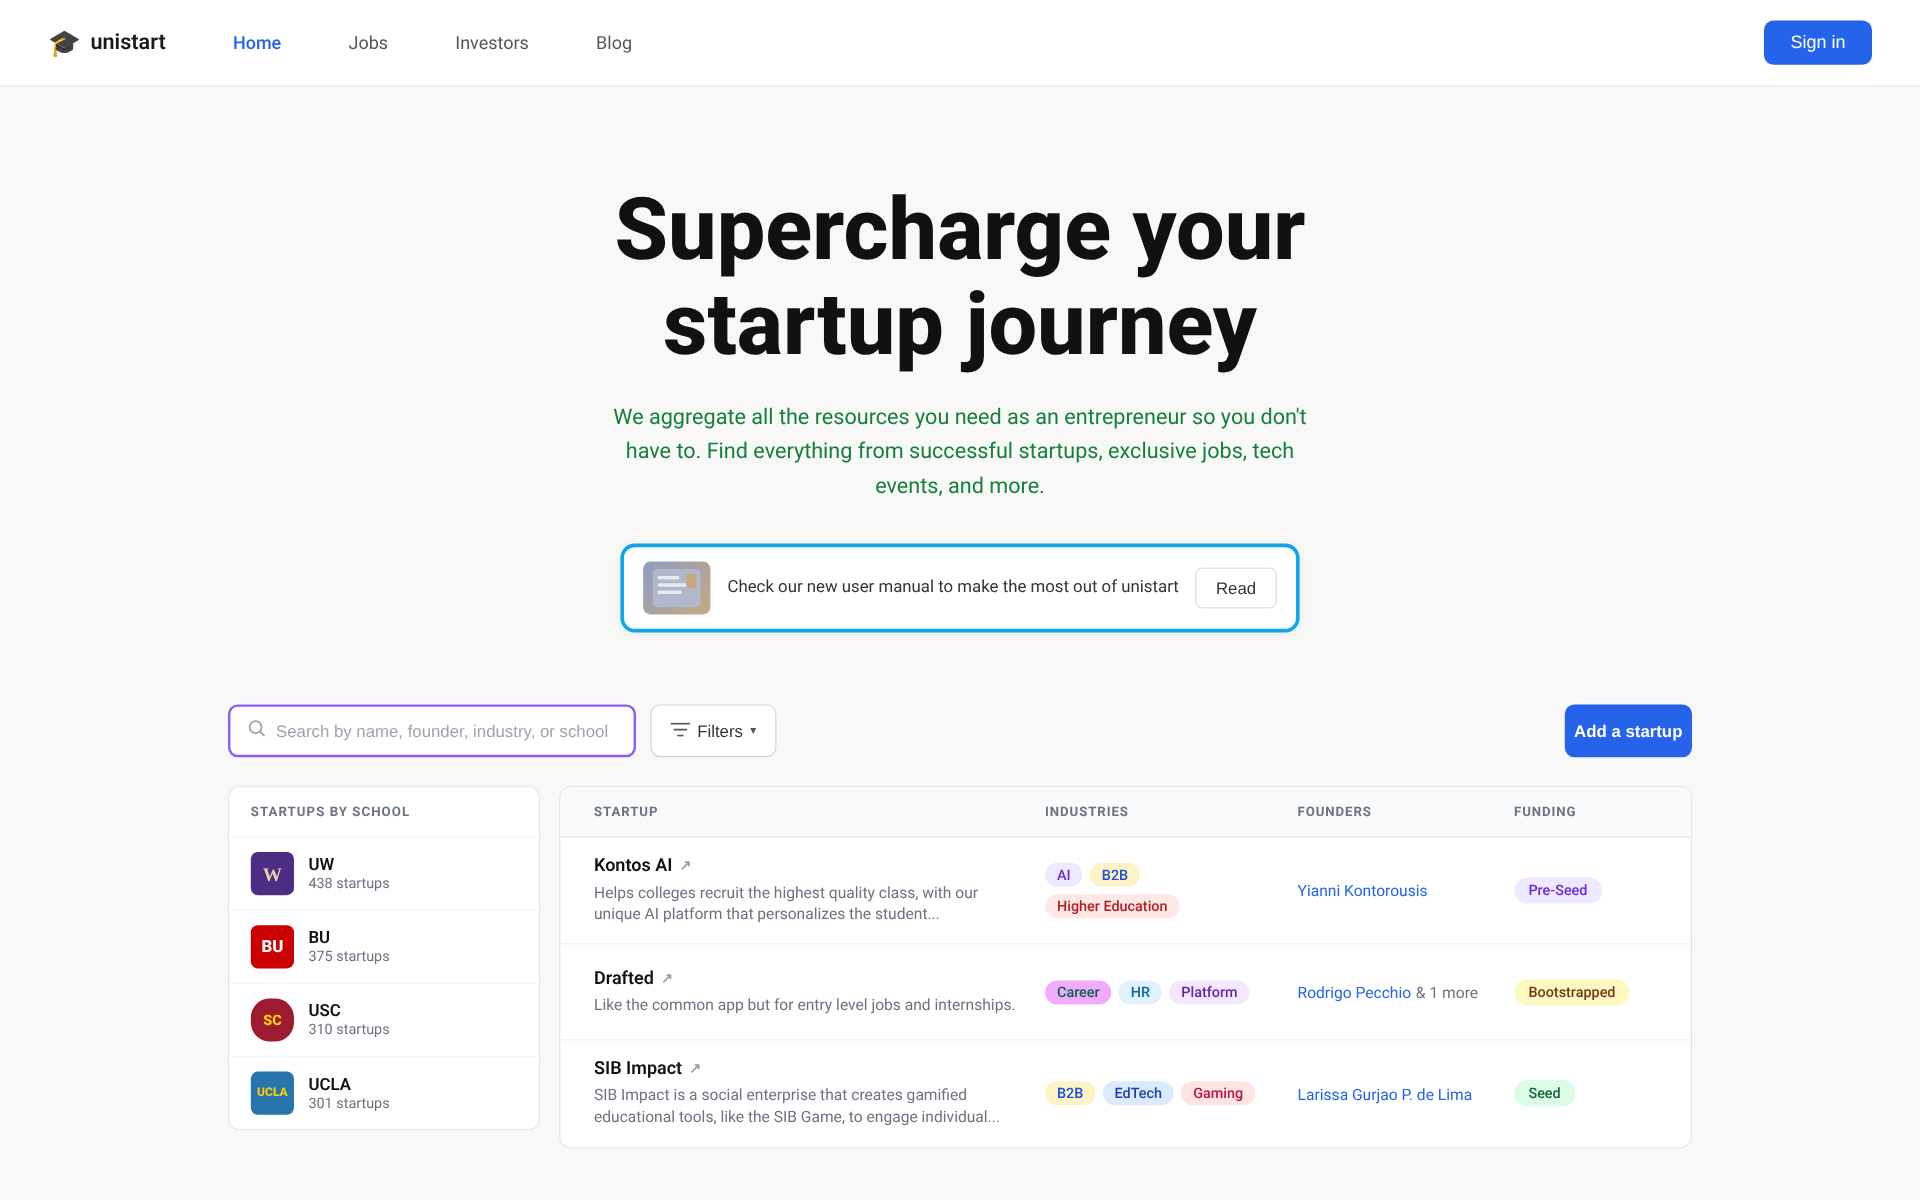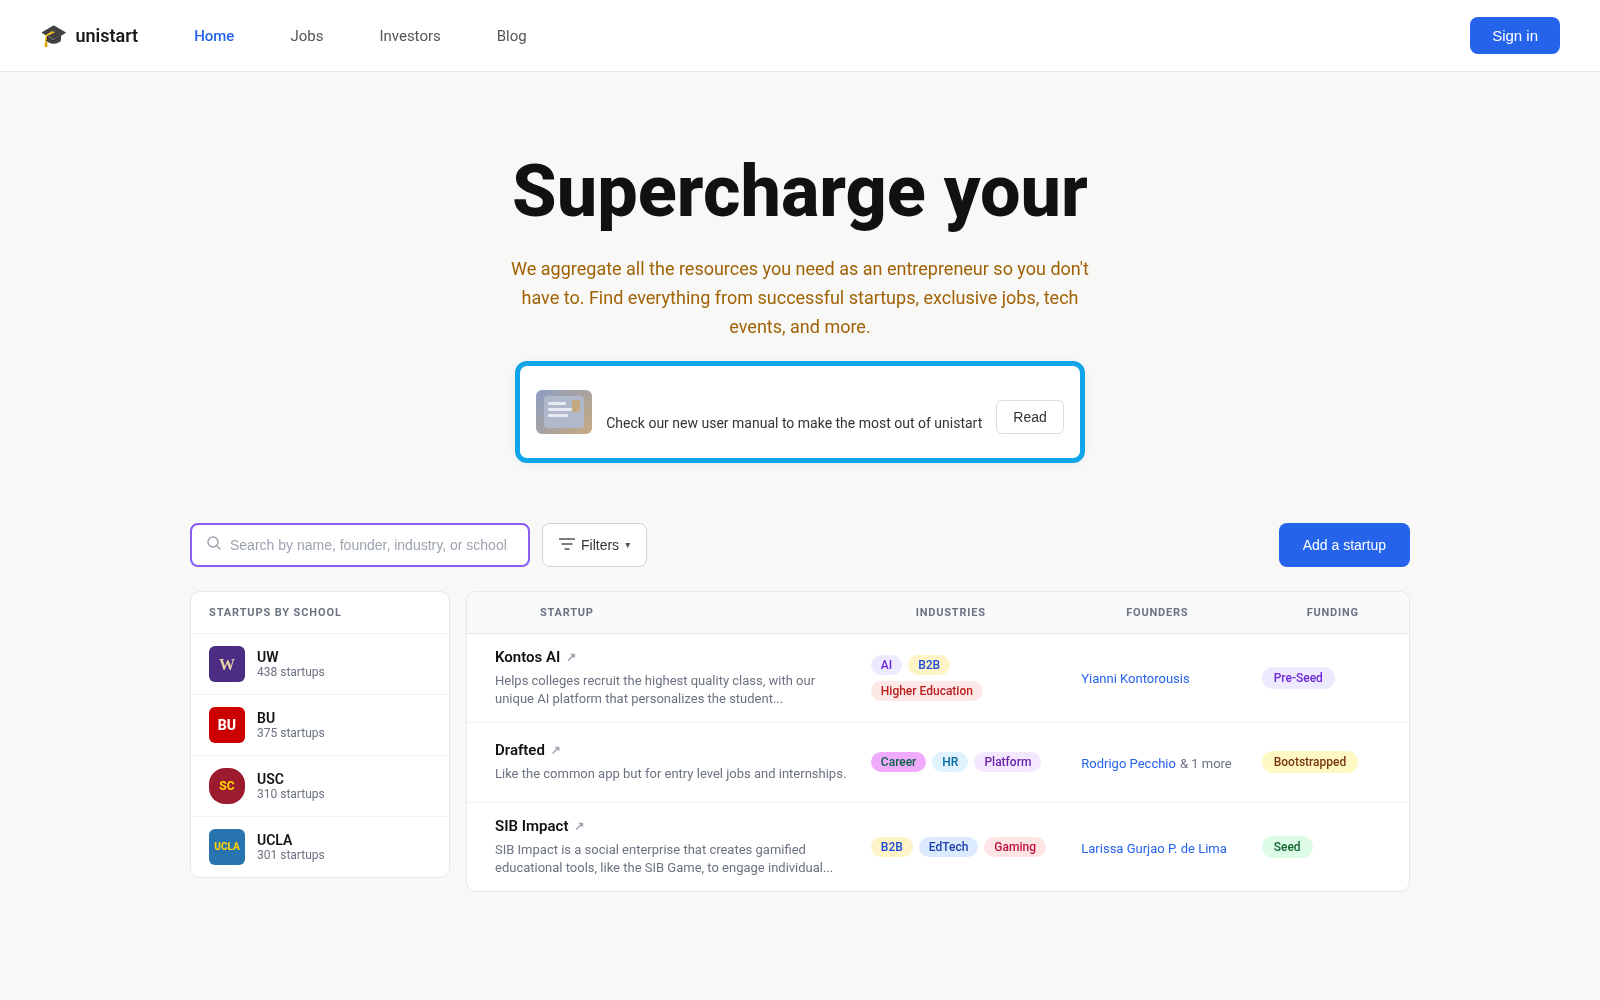--- a/index.html
+++ b/index.html
@@ -65,32 +65,32 @@
     }
     .hero-title {
       font-size: 72px;
       font-weight: 800;
       line-height: 1.1;
       color: #111;
       margin-bottom: 24px;
     }
     .hero-subtitle {
       font-size: 18px;
-      color: #a16207;
+      color: #15803d;
       line-height: 1.6;
       max-width: 580px;
-      margin: 0 auto 19px;
+      margin: 0 auto 32px;
     }
     .hero-banner {
       display: inline-flex;
-      align-items: flex-end;
-      background: #fff;
-      border: 5px solid #0ea5e9;
+      align-items: center;
+      background: #fff;
+      border: 3px solid #0ea5e9;
       border-radius: 12px;
-      padding: 24px 16px;
+      padding: 12px 16px;
       gap: 14px;
       box-shadow: 0 2px 8px rgba(0,0,0,0.06);
     }
     .hero-banner-img {
       width: 56px;
       height: 44px;
       background: linear-gradient(135deg, #8b9dc3, #c8a97e);
       border-radius: 6px;
       overflow: hidden;
       flex-shrink: 0;
@@ -153,24 +153,24 @@
       font-size: 14px;
       color: #333;
       cursor: pointer;
     }
     .add-startup-btn {
       margin-left: auto;
       background: #2563eb;
       color: #fff;
       border: none;
       border-radius: 8px;
-      padding: 0 24px;
+      padding: 0 8px;
       height: 44px;
       font-size: 14px;
-      font-weight: 400;
+      font-weight: 700;
       cursor: pointer;
     }
 
     
     .main-content {
       display: flex;
       gap: 0;
       max-width: 1300px;
       margin: 0 auto;
       padding: 0 40px 40px;
@@ -241,21 +241,20 @@
       border-bottom: 1px solid #e5e7eb;
       padding: 0 20px;
     }
     .th {
       padding: 14px 8px;
       font-size: 11px;
       font-weight: 700;
       color: #6b7280;
       letter-spacing: 0.07em;
       text-transform: uppercase;
-      margin-left: 45px;
     }
     .table-row {
       display: grid;
       grid-template-columns: 2.5fr 1.4fr 1.2fr 0.9fr;
       padding: 0 20px;
       border-bottom: 1px solid #f0f0f0;
       min-height: 80px;
       align-items: center;
     }
     .table-row:last-child { border-bottom: none; }
@@ -325,20 +324,21 @@
     <a class="nav-link" href="#">Jobs</a>
     <a class="nav-link" href="#">Investors</a>
     <a class="nav-link" href="#">Blog</a>
   </div>
   <button class="signin-btn">Sign in</button>
 </nav>
 
 <section class="hero">
   <h1 class="hero-title">
     <span>Supercharge your</span><br>
+    <span>startup journey</span>
   </h1>
   <p class="hero-subtitle">We aggregate all the resources you need as an entrepreneur so you don't have to. Find everything from successful startups, exclusive jobs, tech events, and more.</p>
   <div class="hero-banner">
     <div class="hero-banner-img" style="display:flex;align-items:center;justify-content:center;">
       <svg width="40" height="32" viewBox="0 0 40 32" fill="none">
         <rect width="40" height="32" rx="4" fill="#b0b8cc"></rect>
         <rect x="4" y="6" width="18" height="3" rx="1" fill="#fff" opacity="0.7"></rect>
         <rect x="4" y="12" width="24" height="3" rx="1" fill="#fff" opacity="0.7"></rect>
         <rect x="4" y="18" width="20" height="3" rx="1" fill="#fff" opacity="0.7"></rect>
         <rect x="28" y="4" width="8" height="12" rx="2" fill="#c8a97e"></rect>

